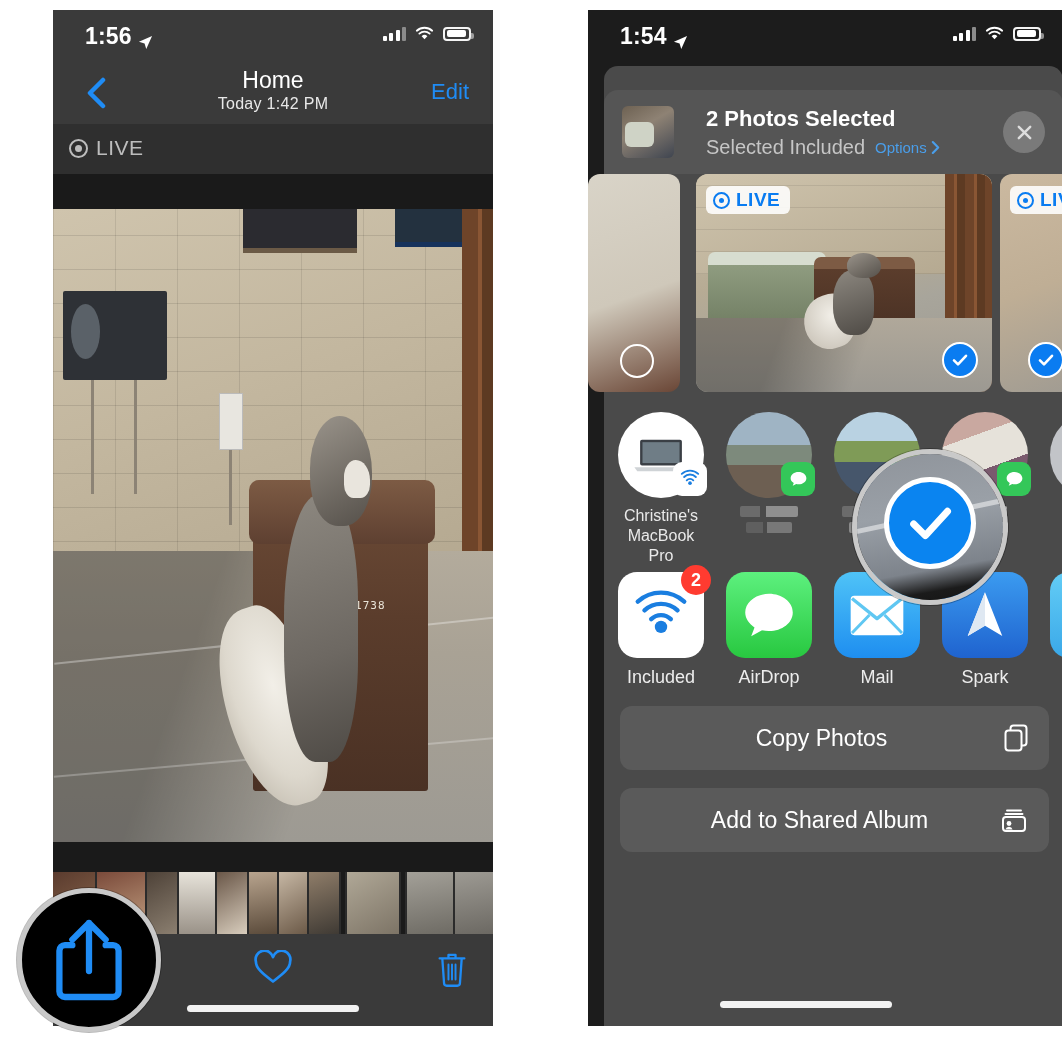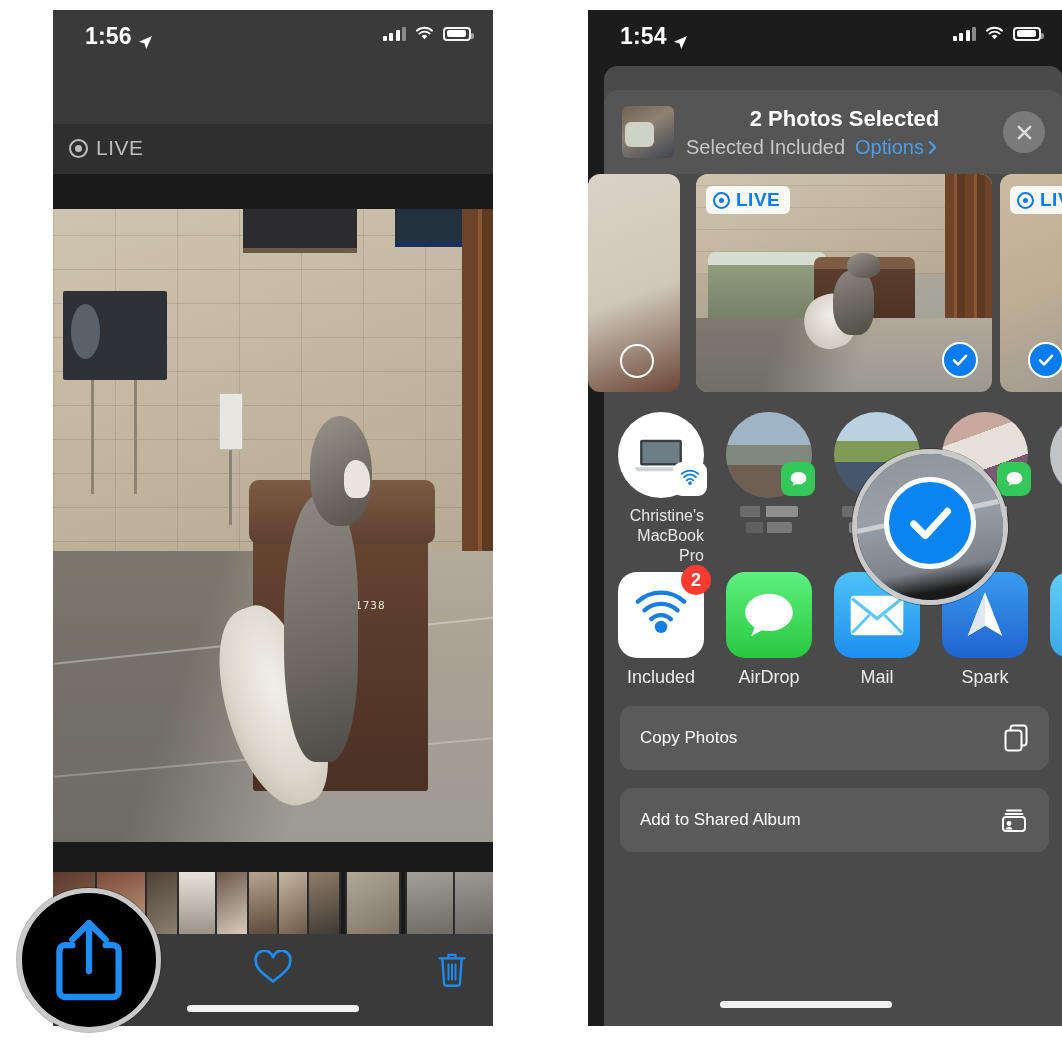--- a/index.html
+++ b/index.html
@@ -172,25 +172,25 @@
     background:#555555; border-radius:14px 14px 0 0;
     display:flex; align-items:center; padding:0 18px;
   }
   .sheet-thumb{
     width:52px; height:52px; border-radius:6px; flex:0 0 auto;
     background:linear-gradient(150deg,#6d6152 0%,#8e8274 40%,#3f4550 100%);
     overflow:hidden; position:relative;
   }
   .sheet-thumb::after{ content:""; position:absolute; left:6%; top:30%; width:55%; height:48%;
     background:#cfd3c6; border-radius:6px; }
-  .sheet-hd-text{ margin-left:12px; flex:1 1 auto;text-align:center; }
+  .sheet-hd-text{ margin-left:32px; flex:1 1 auto; }
   .sheet-title{ color:#fff; font-size:22px; font-weight:bold; }
   .sheet-sub{ margin-top:4px; display:flex; align-items:center; gap:10px; }
   .sheet-sub-main{ color:#c6c6c6; font-size:20px; }
-  .sheet-options{ color:#4a9eea; font-size:20px; cursor:pointer; display:flex;
+  .sheet-options{ color:#4a9eea; font-size:15px; cursor:pointer; display:flex;
     align-items:center; gap:4px; }
   .close-btn{
     width:42px; height:42px; border-radius:50%; background:rgba(255,255,255,.22);
     display:flex; align-items:center; justify-content:center; cursor:pointer; flex:0 0 auto;
   }
 
   
   .carousel{ position:absolute; left:0; top:108px; width:100%; height:226px; }
   .car-item{ position:absolute; top:0; height:218px; border-radius:12px; overflow:hidden; }
   .live-badge{
@@ -239,21 +239,21 @@
     background:#ff3b30; color:#fff; font-size:18px; font-weight:bold;
     display:flex; align-items:center; justify-content:center; padding:0 6px;
   }
 
   
   .actions{ position:absolute; left:16px; right:14px; top:640px; }
   .action-row{
     height:64px; background:#5a5a5a; border-radius:12px; margin-bottom:18px;
     display:flex; align-items:center; padding:0 20px; cursor:pointer;
   }
-  .action-label{ flex:1 1 auto; color:#fff; font-size:17px; }
+  .action-label{ flex:1 1 auto; color:#fff; font-size:23px;text-align:center; }
 
   
   .callout{ position:absolute; border-radius:50%; overflow:hidden;
     border:5px solid #c9c9c9; box-shadow:0 0 0 1px rgba(0,0,0,.28); }
   #callout-share{ left:17px; top:888px; width:144px; height:144px; background:#000;
     display:flex; align-items:center; justify-content:center; }
   #callout-check{ left:852px; top:449px; width:156px; height:156px; }
   .callout-bg{
     position:absolute; inset:0;
     background:linear-gradient(170deg,#8f949b 0%,#9aa0a7 40%,#7d838b 75%,#1b1b1b 88%,#131313 100%);
@@ -295,20 +295,30 @@
               <path d="M4.6 7.6a8 8 0 0 1 10.8 0" stroke="#fff" stroke-width="1.9" fill="none" stroke-linecap="round"></path>
               <path d="M1.9 4.6a12 12 0 0 1 16.2 0" stroke="#fff" stroke-width="1.9" fill="none" stroke-linecap="round"></path>
             </svg>
         </span>
         <span class="batt">
             <span></span>
           </span>
       </div>
     </div>
 
+    <div class="navbar">
+      <div class="nav-back">
+        <svg viewBox="0 0 20 32" width="20" height="32">
+            <path d="M17 3 4 16l13 13" stroke="#1f8cf5" stroke-width="4.5" fill="none" stroke-linecap="round" stroke-linejoin="round"></path>
+          </svg>
+      </div>
+      <div class="nav-title">Home</div>
+      <div class="nav-sub">Today  1:42 PM</div>
+      <div class="nav-edit">Edit</div>
+    </div>
 
     <div class="live-bar">
       <div class="live-badge-left">
         <span class="live-ring"></span>
         <span>LIVE</span>
       </div>
     </div>
 
     <div class="blackband" style="top:164px;height:35px"></div>
 
@@ -474,21 +484,21 @@
           <div class="sel-check" style="left:28px;">
             <svg viewBox="0 0 20 20" width="20" height="20">
                 <path d="M4 10.4l4 4 8-8.6" stroke="#fff" stroke-width="2.6" fill="none" stroke-linecap="round" stroke-linejoin="round"></path>
               </svg>
           </div>
         </div>
       </div>
 
       <div class="contacts">
 
-        <div class="contact" style="left:14px;text-align:right;">
+        <div class="contact" style="left:14px;">
           <div class="av">
             <div class="av-inner" style="background:#fff;display:flex;align-items:center;justify-content:center;">
               <svg viewBox="0 0 60 40" width="58" height="38">
                 <rect x="8" y="4" width="44" height="27" rx="2" fill="#3a3f45"></rect>
                 <rect x="10.5" y="6.5" width="39" height="22" fill="#6f7d86"></rect>
                 <path d="M2 33h56l-3 4H5z" fill="#cfd3d6"></path>
               </svg>
             </div>
             <span class="badge-app badge-airdrop">
               <svg viewBox="0 0 24 24" width="22" height="22">

